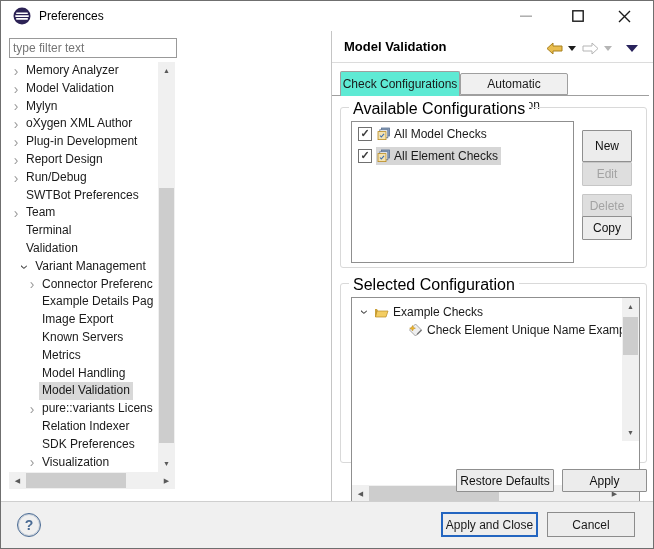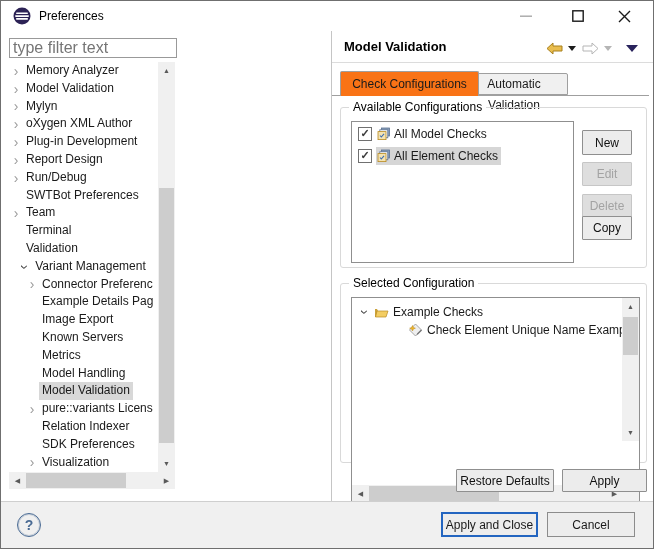--- a/index.html
+++ b/index.html
@@ -8,21 +8,21 @@
 
   
   .titlebar{position:absolute;left:0;top:0;width:100%;height:30px;background:#fff;}
   .app-icon{position:absolute;left:12px;top:6px;width:18px;height:18px;}
   .title-text{position:absolute;left:38px;top:8px;font-size:12px;color:#000;}
   .winbtn{position:absolute;top:0;width:34px;height:30px;display:flex;align-items:center;justify-content:center;}
   .winbtn.min{left:508px;}.winbtn.max{left:560px;}.winbtn.close{left:606px;}
 
   
   .filter{position:absolute;left:8px;top:37px;width:160px;height:18px;border:1px solid #999;background:#fff;
-          font-family:"Liberation Sans",sans-serif;font-size:16px;color:#333;padding:0 3px;outline:none;}
+          font-family:"Liberation Sans",sans-serif;font-size:12px;color:#333;padding:0 3px;outline:none;}
   .tree{position:absolute;left:8px;top:61px;width:149px;height:410px;overflow:hidden;}
   .trow{position:relative;height:17.8px;line-height:17.8px;white-space:nowrap;overflow:hidden;display:flex;align-items:center;}
   .chev{display:inline-block;width:14px;font-size:14px;color:#9b9b9b;flex:0 0 14px;text-align:center;line-height:14px;}
   .chev.exp{transform:rotate(90deg);color:#3f3f3f;}
   .tlabel{padding:1px 3px;}
   .trow.sel .tlabel{background:#d8d8d8;}
 
   
   .sb{position:absolute;background:#f0f0f0;}
   .sb .arr{position:absolute;color:#5a5a5a;font-size:7px;width:17px;height:17px;display:flex;align-items:center;justify-content:center;}
@@ -33,27 +33,27 @@
   .divider{position:absolute;left:330px;top:30px;width:1px;height:470px;background:#c5c5c5;}
 
   
   .page-title{position:absolute;left:343px;top:38px;font-size:13px;font-weight:bold;color:#000;}
   .hdrline{position:absolute;left:331px;top:61px;width:322px;height:1px;background:#dcdcdc;}
   .navicons{position:absolute;left:545px;top:40px;width:102px;height:16px;}
   .tri{display:inline-block;width:0;height:0;border-left:4px solid transparent;border-right:4px solid transparent;}
 
   
   .tab{position:absolute;box-sizing:border-box;font-size:12px;text-align:center;}
-  .tab.active{left:339px;top:70px;width:139px;height:25px;line-height:24px;background:#f97316;border:1px solid #9f9f9f;border-bottom:none;border-radius:2px 2px 0 0;z-index:2;}
+  .tab.active{left:339px;top:70px;width:120px;height:25px;line-height:24px;background:#5eead4;border:1px solid #9f9f9f;border-bottom:none;border-radius:2px 2px 0 0;z-index:2;}
   .tab.inactive{left:459px;top:72px;width:108px;height:22px;line-height:21px;background:#f0f0f0;border:1px solid #9f9f9f;border-radius:2px 2px 0 0;z-index:0;}
   .tabline{position:absolute;left:331px;top:94px;width:317px;height:1px;background:#9f9f9f;z-index:1;}
 
   
   .group{position:absolute;box-sizing:border-box;border:1px solid #d9d9d9;border-radius:3px;}
-  .group .glabel{position:absolute;top:-8px;left:8px;background:#fff;padding:0 4px;font-size:12px;color:#000;}
+  .group .glabel{position:absolute;top:-8px;left:8px;background:#fff;padding:0 4px;font-size:16px;color:#000;}
   .g1{left:339px;top:106px;width:307px;height:161px;}
   .g2{left:339px;top:282px;width:307px;height:180px;}
 
   .listbox{position:absolute;box-sizing:border-box;background:#fff;border:1px solid #8f8f8f;overflow:hidden;}
   .lb1{left:10px;top:13px;width:223px;height:142px;}
   .lb2{left:10px;top:13px;width:289px;height:206px;padding-left:23px;}
 
   .clrow{display:flex;align-items:center;height:20px;margin-top:2px;padding-left:6px;}
   .cbx{width:12px;height:12px;border:1px solid #707070;background:#fff;font-size:11px;line-height:11px;text-align:center;color:#3d3d3d;font-weight:bold;flex:0 0 12px;}
   .clgrp{display:flex;align-items:center;height:18px;margin-left:4px;padding:0 3px 0 1px;}
@@ -254,21 +254,21 @@
           <rect x="4.5" y="1" width="8" height="8" fill="#8ba0bd" stroke="#5a7090" stroke-width="0.8"></rect>
           <rect x="2.8" y="2.8" width="8" height="8" fill="#ffffff" stroke="#5a7090" stroke-width="0.8"></rect>
           <rect x="1" y="4.6" width="8" height="8" fill="#f4e3b2" stroke="#b98a1f" stroke-width="0.8"></rect>
           <path d="M3 8.5 L4.3 10 L7 6.8" fill="none" stroke="#3c6db0" stroke-width="1.1"></path>
         </svg>
       </span>
       <span class="cllabel">All Element Checks</span>
     </span>
   </div>
       </div>
-    <div class="btn" style="left:241px;top:22px;width:50px;height:25px;" id="btn-new">New</div>
+    <div class="btn" style="left:241px;top:22px;width:50px;height:32px;" id="btn-new">New</div>
     <div class="btn disabled" style="left:241px;top:54px;width:50px;height:24px;" id="btn-edit">Edit</div>
     <div class="btn disabled" style="left:241px;top:86px;width:50px;height:24px;" id="btn-delete">Delete</div>
     <div class="btn" style="left:241px;top:108px;width:50px;height:24px;" id="btn-copy">Copy</div>
   </div>
 
   <div class="group g2">
     <span class="glabel">Selected Configuration</span>
     <div class="listbox lb2">
 
       <div class="sc-row" style="left:6px;top:5px;">

